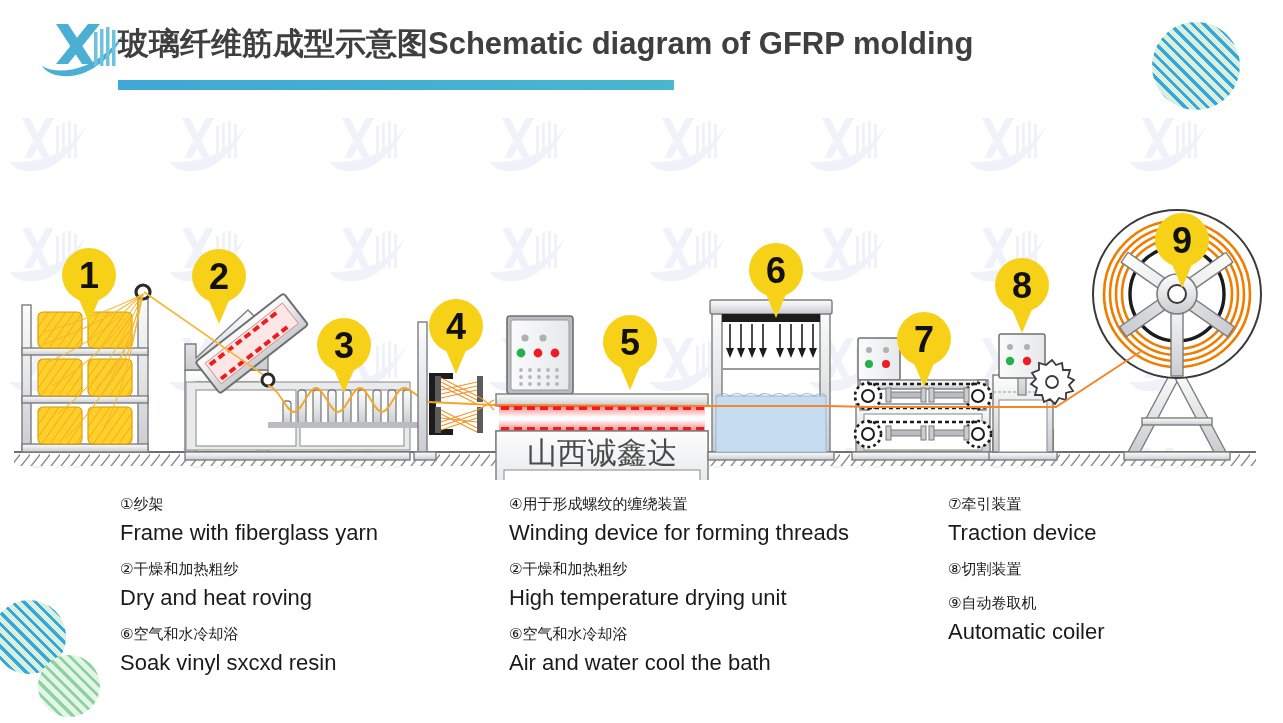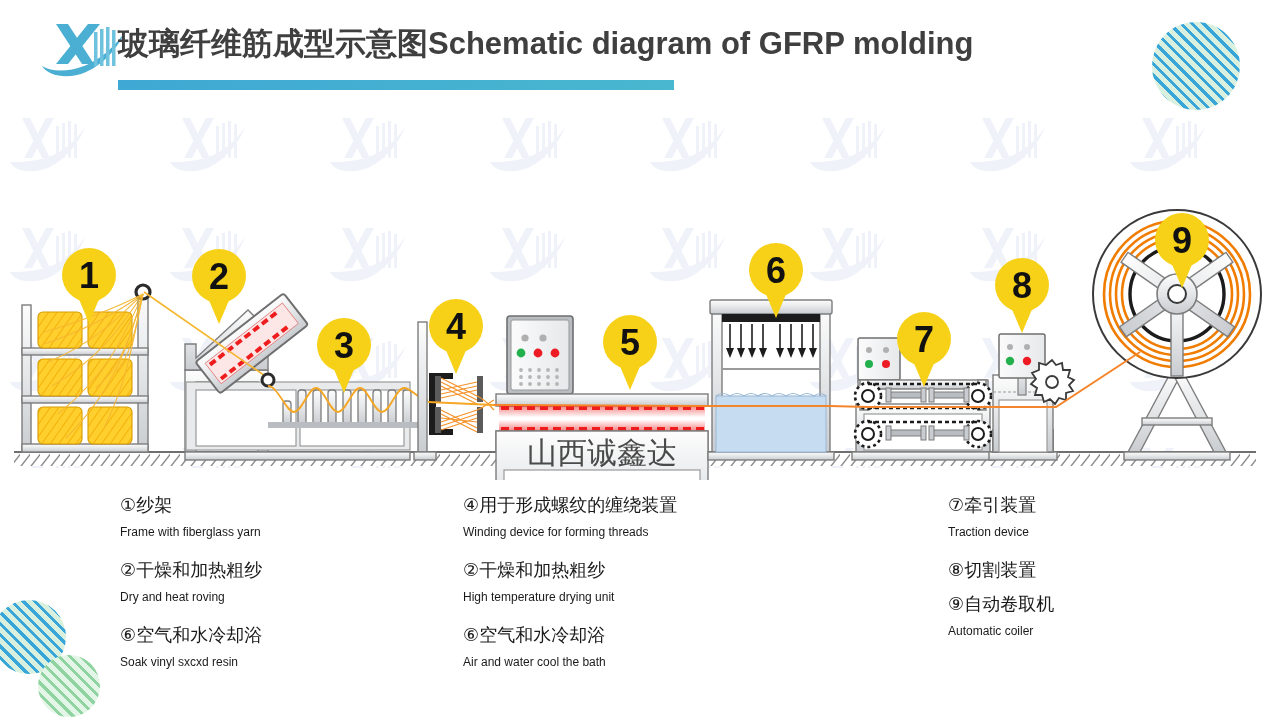--- a/index.html
+++ b/index.html
@@ -51,30 +51,30 @@
   }
 
   
   .stage{position:absolute;left:0;top:100px;width:1283px;height:380px;}
   .stage svg{display:block;}
 
   
   .legend{position:absolute;left:0;top:492px;width:1283px;height:231px;}
   .legend-col{position:absolute;top:0;}
   .col1{left:120px;width:345px;}
-  .col2{left:463px;width:440px;}
+  .col2{left:509px;width:440px;}
   .col3{left:948px;width:320px;}
   .lg-item{margin-bottom:9px;}
   .lg-cn{
-    font-size:18px;color:#1a1a1a;line-height:25px;
+    font-size:15px;color:#1a1a1a;line-height:25px;
     font-family:"DejaVu Sans","Liberation Sans",sans-serif;
     white-space:nowrap;
   }
   .lg-en{
-    font-size:12px;color:#1a1a1a;line-height:31px;
+    font-size:22px;color:#1a1a1a;line-height:31px;
     white-space:nowrap;
   }
 </style>
 </head>
 <body>
 
 <div id="root">
 
   <div class="deco deco-tr"></div>
 

